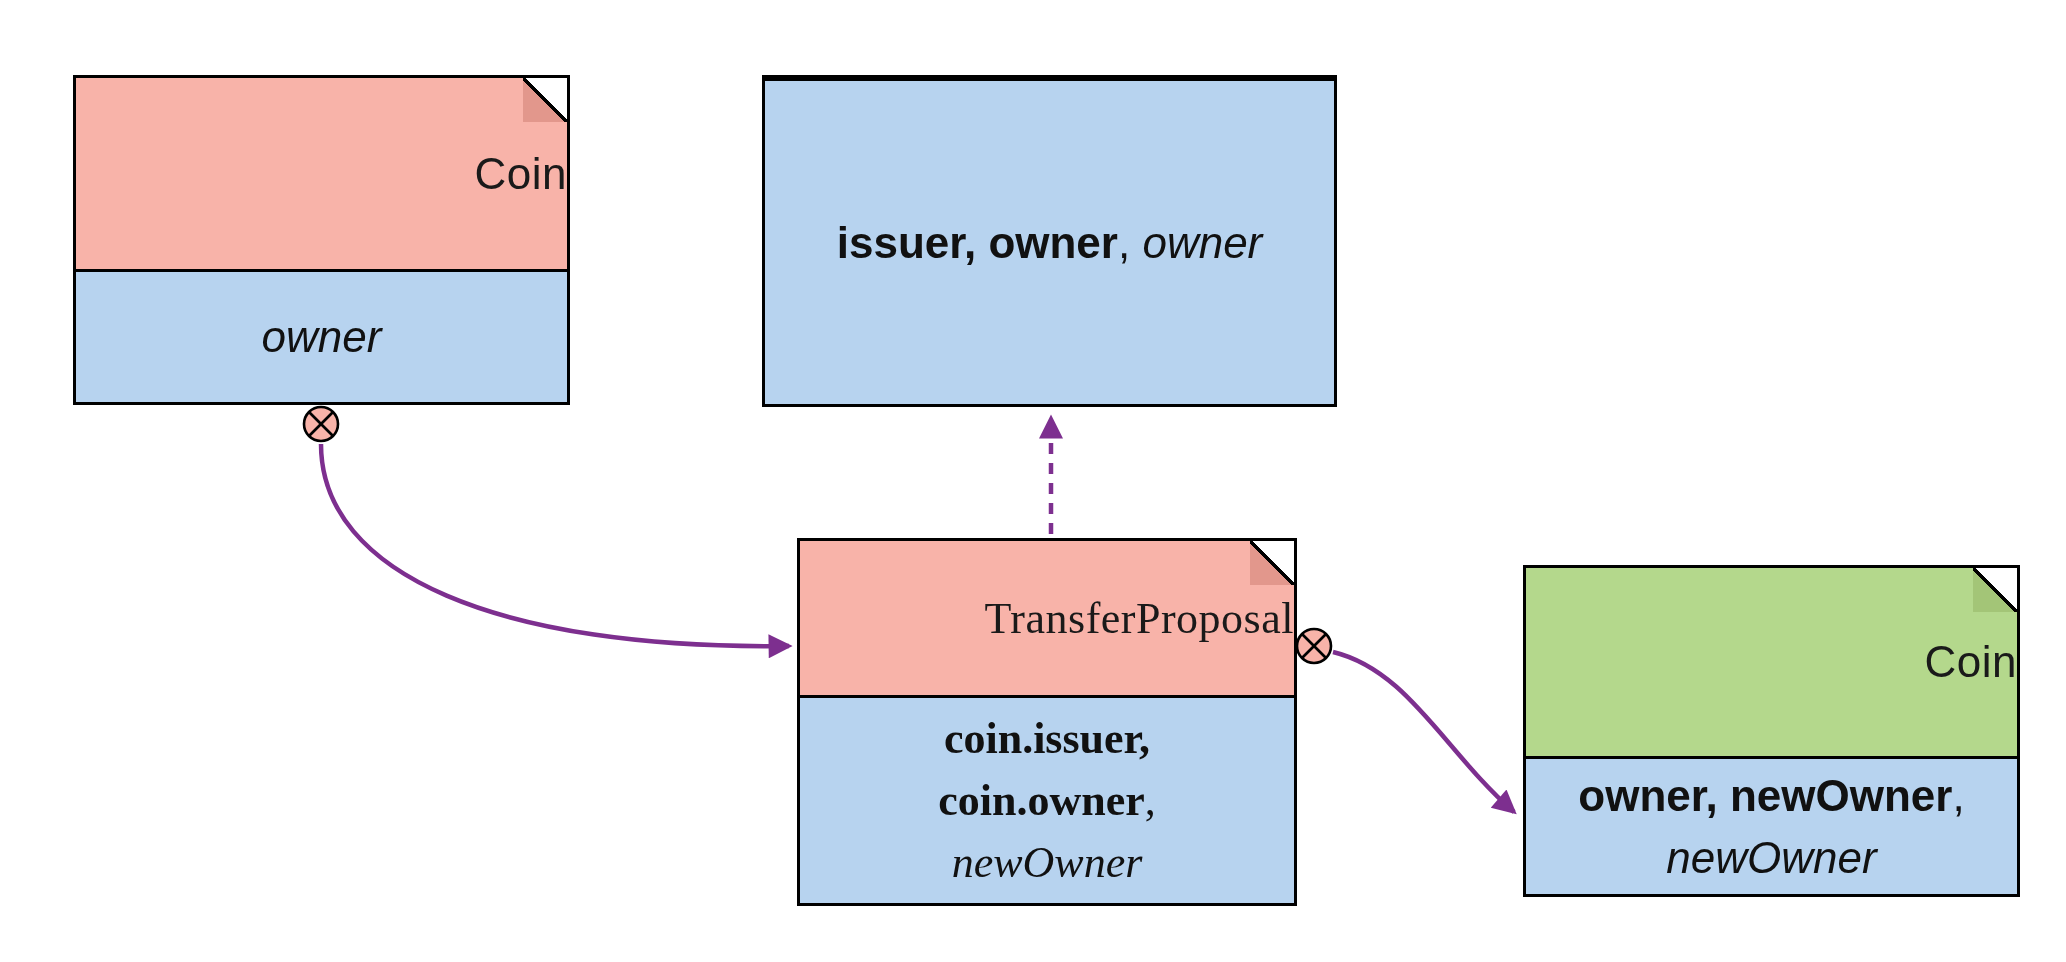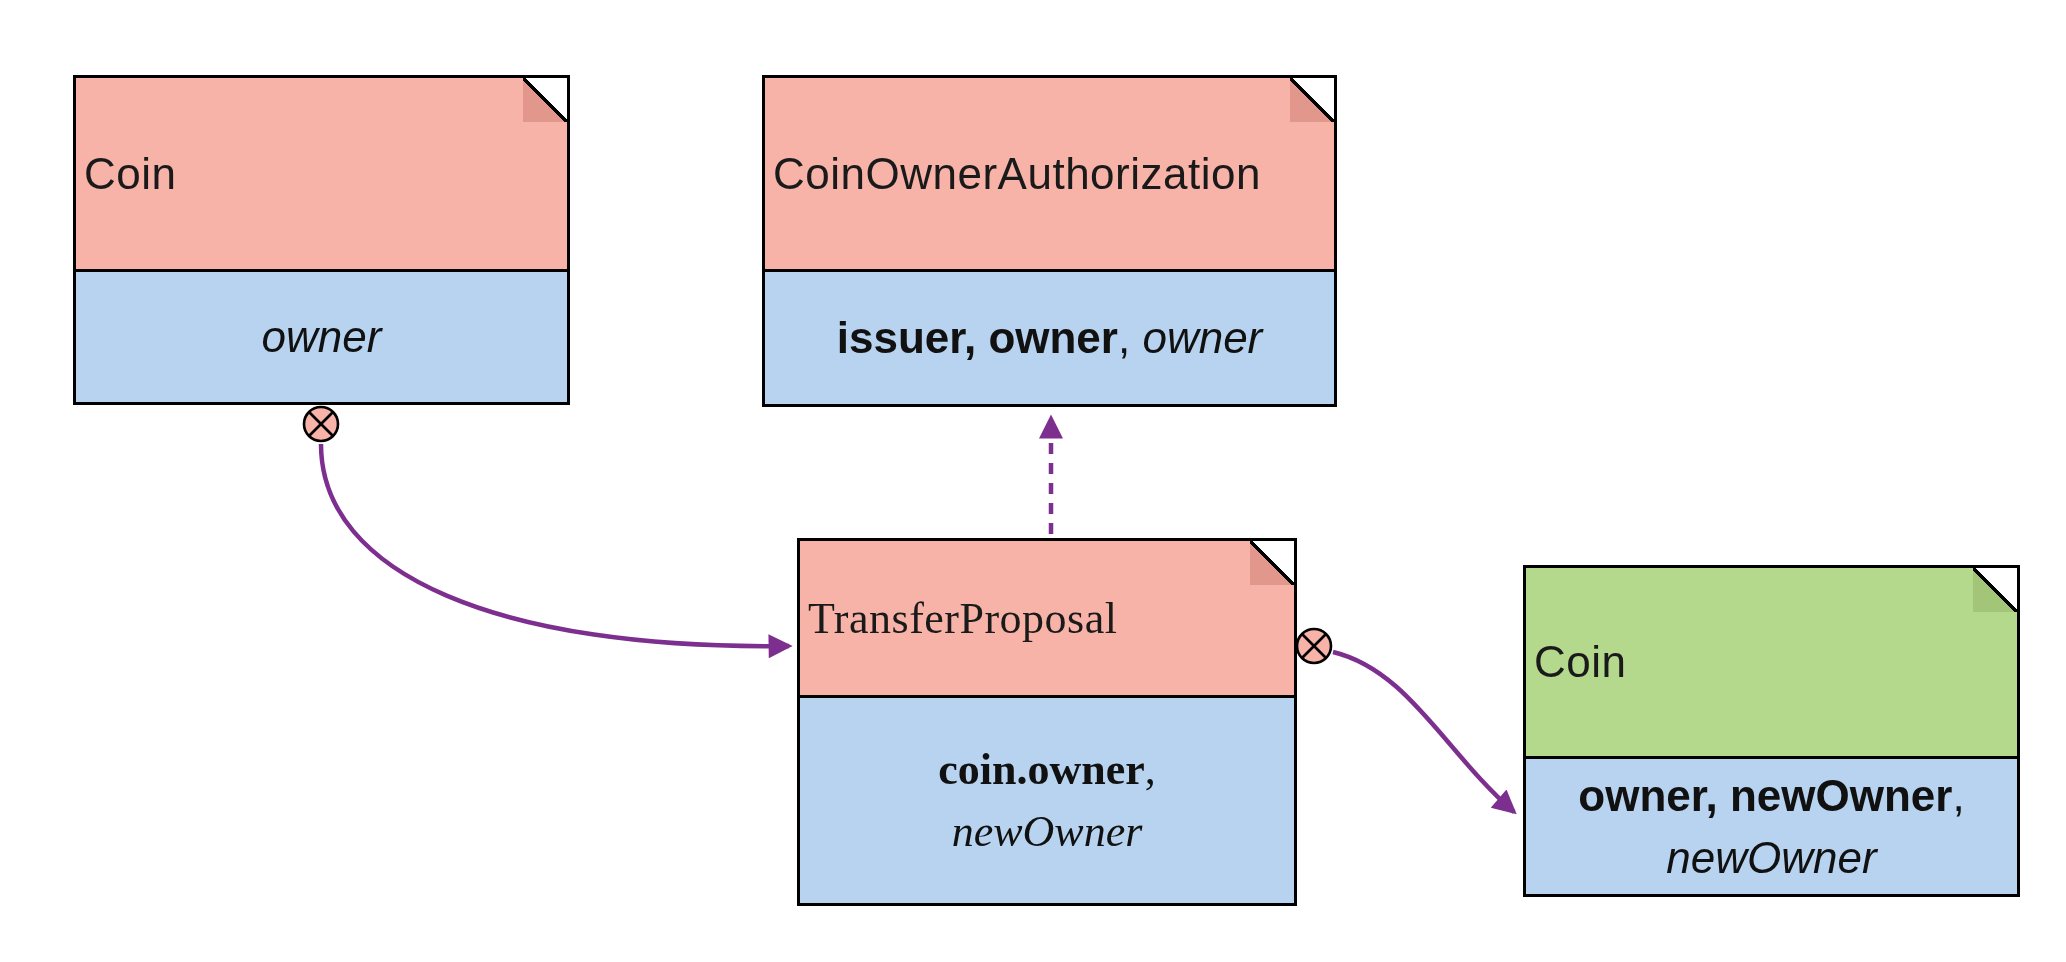--- a/index.html
+++ b/index.html
@@ -18,21 +18,21 @@
     display: flex;
     flex-direction: column;
     box-sizing: border-box;
     background: #fff;
   }
   .node-header {
     position: relative;
     flex: none;
     display: flex;
     align-items: center;
-    justify-content: flex-start;
+    justify-content: flex-end;
     padding-left: 8px;
   }
   .node-pink .node-header { background: var(--pink-header, #f8b3a9); }
   .node-green .node-header { background: var(--green-header, #b4d88c); }
   .node-pink { --fold-c: var(--pink-fold, #e2978c); }
   .node-green { --fold-c: var(--green-fold, #a3c577); }
 
   .title {
     font-size: 44px;
     color: #1a1a1a;
@@ -96,35 +96,32 @@
     <div class="node-header" style="height:191px;">
       <span class="title">Coin</span>
       <span class="fold"></span>
     </div>
     <div class="node-body">
       <div><span class="i">owner</span></div>
     </div>
   </div>
 
   <div class="node node-pink" style="left:762px; top:75px; width:575px; height:332px;">
-    <div class="node-header" style="height:191px;">
-      <span class="title">CoinOwnerAuthorization</span>
-      <span class="fold"></span>
-    </div>
     <div class="node-body">
       <div><span class="b">issuer, owner</span><span>, </span><span class="i">owner</span></div>
     </div>
   </div>
 
   <div class="node node-pink" style="left:797px; top:538px; width:500px; height:368px;font-family:Liberation Serif, serif;">
     <div class="node-header" style="height:154px;">
       <span class="title">TransferProposal</span>
       <span class="fold"></span>
     </div>
     <div class="node-body">
+      <div><span class="b">coin.issuer,</span></div>
       <div><span class="b">coin.owner</span><span>,</span></div>
       <div><span class="i">newOwner</span></div>
     </div>
   </div>
 
   <div class="node node-green" style="left:1523px; top:565px; width:497px; height:332px;">
     <div class="node-header" style="height:188px;">
       <span class="title">Coin</span>
       <span class="fold"></span>
     </div>

